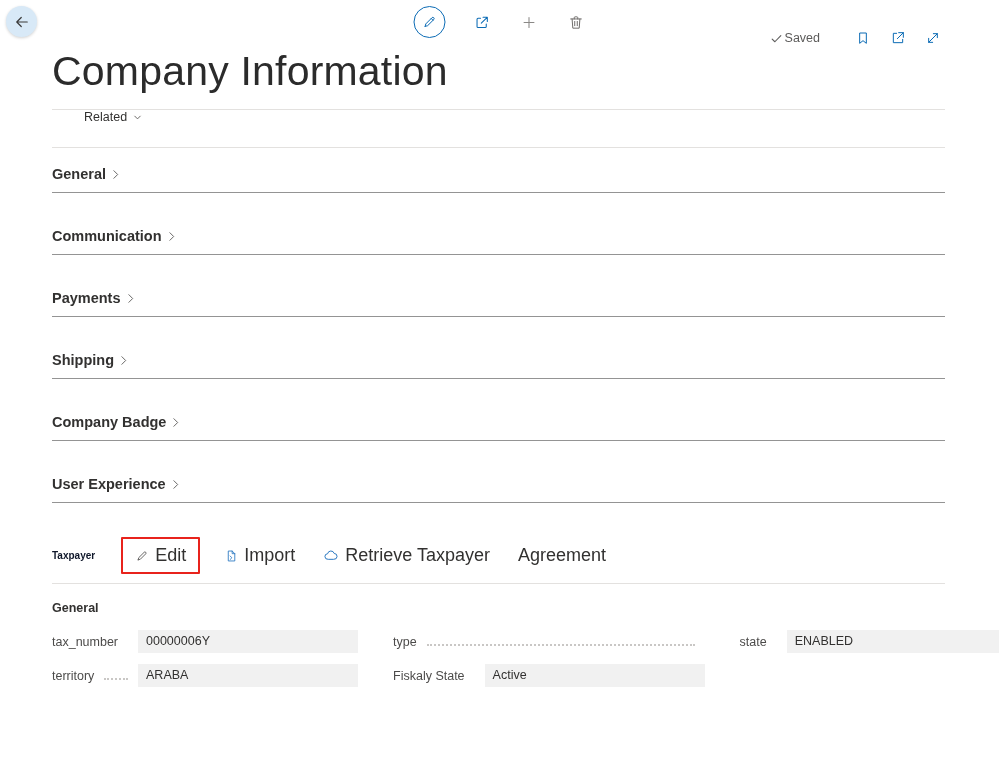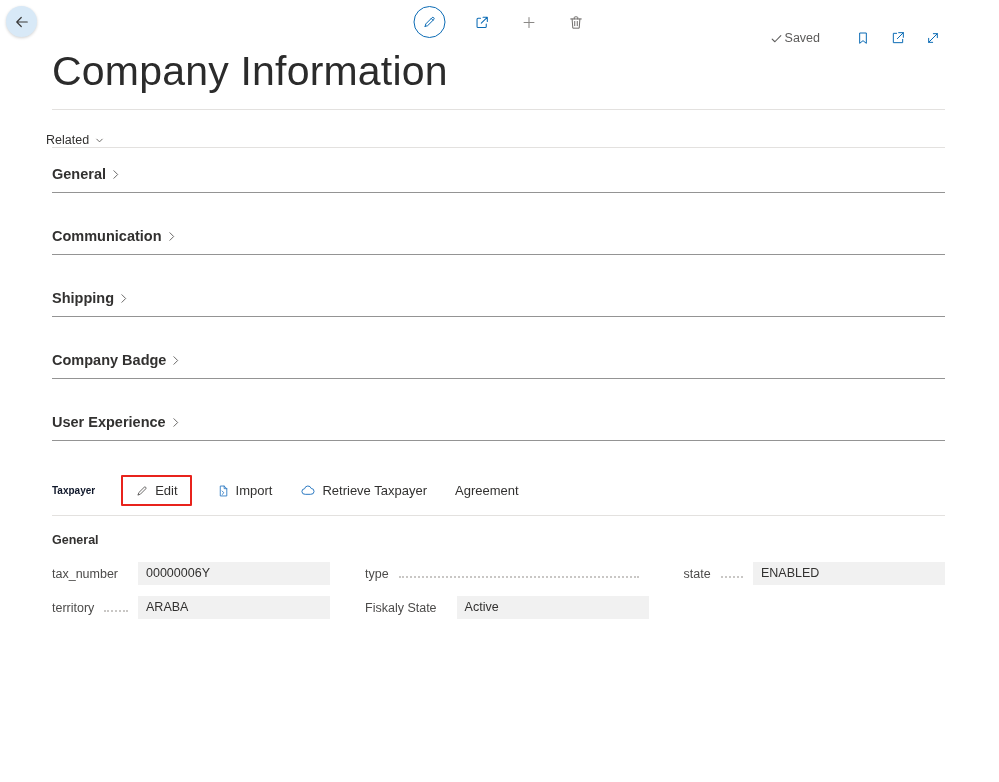--- a/index.html
+++ b/index.html
@@ -22,46 +22,46 @@
   .edit-circle { width: 32px; height: 32px; border: 1px solid #0b6bb5; border-radius: 50%; }
   .right-actions {
     position: absolute; right: 56px; top: 16px; height: 44px;
     display: flex; align-items: center; gap: 15px;
   }
   .saved { display: flex; align-items: center; gap: 2px; font-size: 12.5px; color: #5c5b5a; margin-right: 18px; }
 
   
   .page-title { margin: 4px 54px 14px 52px; font-size: 41px; font-weight: 300; color: #2b2b2b; letter-spacing: .2px; }
   .hr { height: 1px; background: #e3e1df; margin: 0 54px 0 52px; }
-  .related-row { height: 37px; display: flex; align-items: flex-end; padding-left: 46px; }
+  .related-row { height: 37px; display: flex; align-items: flex-start; padding-left: 84px; }
   .related-btn { display: flex; align-items: center; gap: 5px; background: none; border: none; cursor: pointer;
                  font-size: 12.5px; color: #323130; font-family: inherit; }
 
   
   .sections { padding-top: 17px; }
   .section { margin: 0 54px 34px 52px; padding-bottom: 9px; border-bottom: 1px solid #949494; cursor: pointer; }
   .section-head { display: inline-flex; align-items: center; gap: 3px; }
   .section-label { font-size: 14.5px; font-weight: 700; color: #323130; }
 
   
   .taxpayer-row { margin: 12px 54px 0 52px; padding-bottom: 9px; border-bottom: 1px solid #e3e1df;
                   display: flex; align-items: center; }
   .taxpayer-caption { font-size: 10px; font-weight: 700; color: #0f172a; margin-right: 26px; }
   .tp-actions { display: flex; align-items: center; gap: 20px; }
   .tp-action { display: flex; align-items: center; gap: 6px; background: none; border: none; cursor: pointer;
-               font-size: 13px; color: #323130; font-family: inherit; padding: 6px 4px; }
+               font-size: 18px; color: #323130; font-family: inherit; padding: 6px 4px; }
   .tp-action.highlighted { border: 2px solid #e8231c; padding: 6px 12px; border-radius: 1px; }
 
   .subheading { margin: 17px 54px 0 52px; font-size: 12.5px; font-weight: 700; color: #323130; }
 
   .fields { margin: 15px 54px 0 52px; display: grid; grid-template-columns: 1fr 1fr 1fr; column-gap: 35px; row-gap: 11px; }
   .field { display: flex; align-items: center; height: 23px; }
   .f-label { font-size: 12.5px; color: #4c4b4a; white-space: nowrap; }
   .f-dots { flex: 1; border-bottom: 2px dotted #c9c7c5; margin: 0 10px; height: 8px; }
-  .f-value { width: 192px; height: 23px; line-height: 23px; background: #f1f1f1; padding: 0 8px;
+  .f-value { width: 220px; height: 23px; line-height: 23px; background: #f1f1f1; padding: 0 8px;
              font-size: 12.5px; color: #323130; overflow: hidden; white-space: nowrap; }
 
   svg { display: block; }
 </style>
 </head>
 <body>
 
 <div class="topbar">
   <button class="back-btn">
     <svg width="18" height="18" viewBox="0 0 24 24" fill="none" stroke="#3b3a39" stroke-width="1.6" stroke-linecap="round" stroke-linejoin="round">
@@ -146,20 +146,28 @@
 
   <div class="section">
     <span class="section-head">
       <span class="section-label">Communication</span>
       <svg width="13" height="13" viewBox="0 0 24 24" fill="none" stroke="#3b3a39" stroke-width="1.4" stroke-linecap="round" stroke-linejoin="round">
           <path d="M9 5 l7 7 -7 7"></path>
         </svg>
     </span>
   </div>
 
+  <div class="section">
+    <span class="section-head">
+      <span class="section-label">Payments</span>
+      <svg width="13" height="13" viewBox="0 0 24 24" fill="none" stroke="#3b3a39" stroke-width="1.4" stroke-linecap="round" stroke-linejoin="round">
+          <path d="M9 5 l7 7 -7 7"></path>
+        </svg>
+    </span>
+  </div>
 
   <div class="section">
     <span class="section-head">
       <span class="section-label">Shipping</span>
       <svg width="13" height="13" viewBox="0 0 24 24" fill="none" stroke="#3b3a39" stroke-width="1.4" stroke-linecap="round" stroke-linejoin="round">
           <path d="M9 5 l7 7 -7 7"></path>
         </svg>
     </span>
   </div>
 

